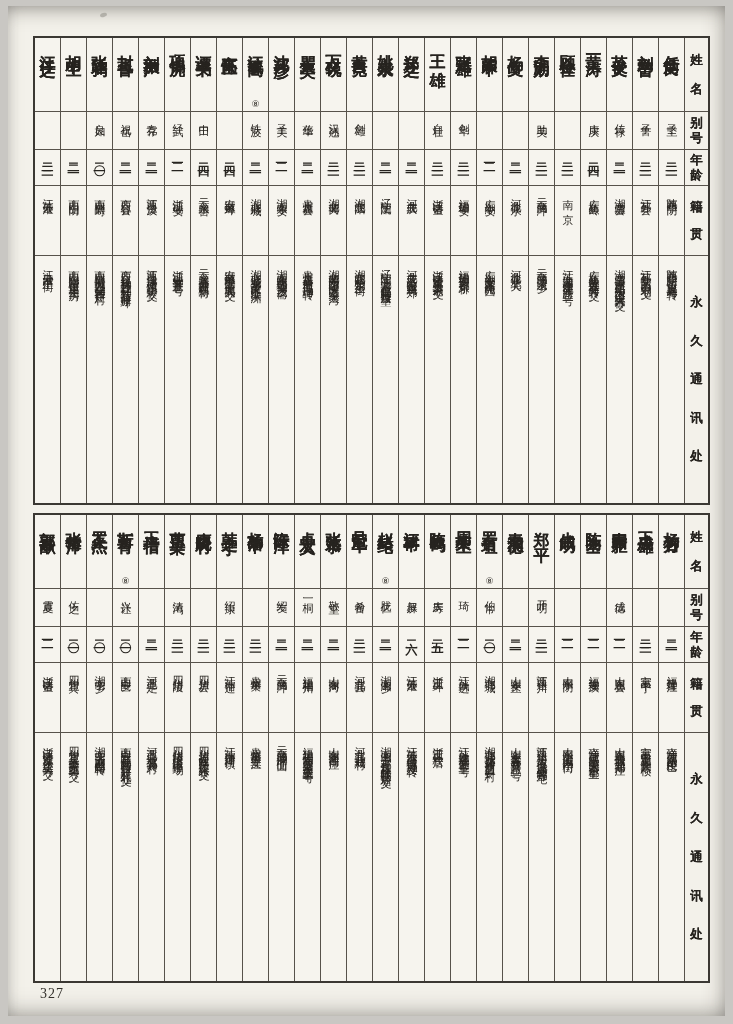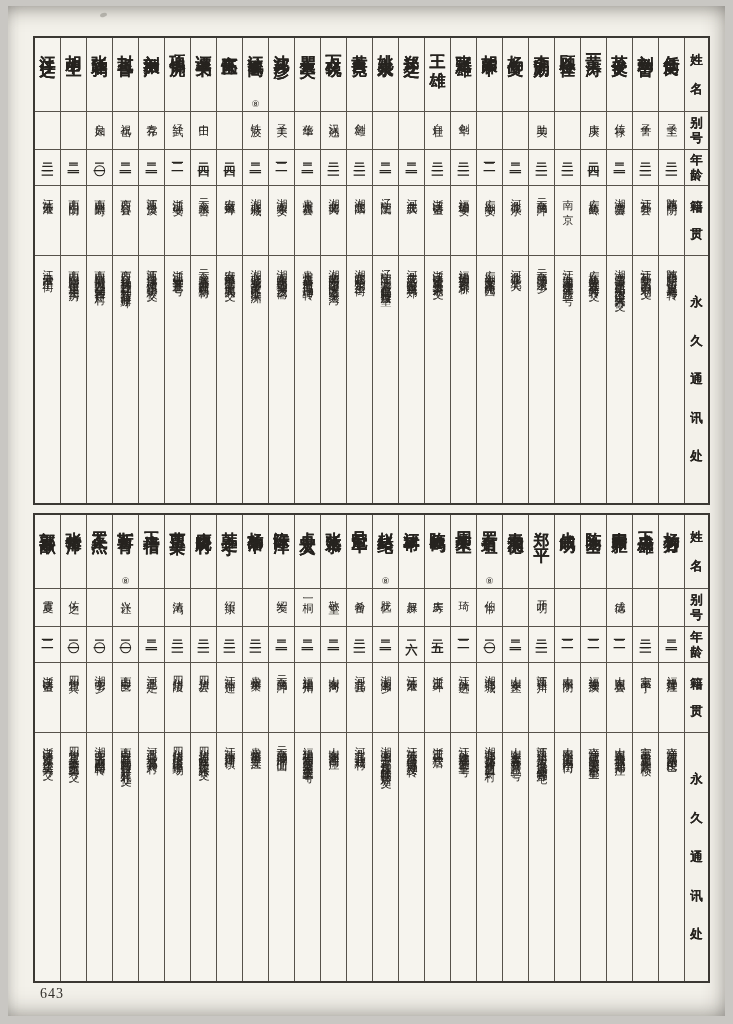--- a/index.html
+++ b/index.html
@@ -989,14 +989,14 @@
           <span class="vtxt">二一</span>
         </div>
         <div class="cell c-native">
           <span class="vtxt">浙江诸暨</span>
         </div>
         <div class="cell c-addr">
           <span class="vtxt">浙江诸暨江东沙塔头二号交</span>
         </div>
       </div>
     </div>
-  <div class="page-number">643</div>
+  <div class="page-number">327</div>
 </div>
 
 </body></html>

